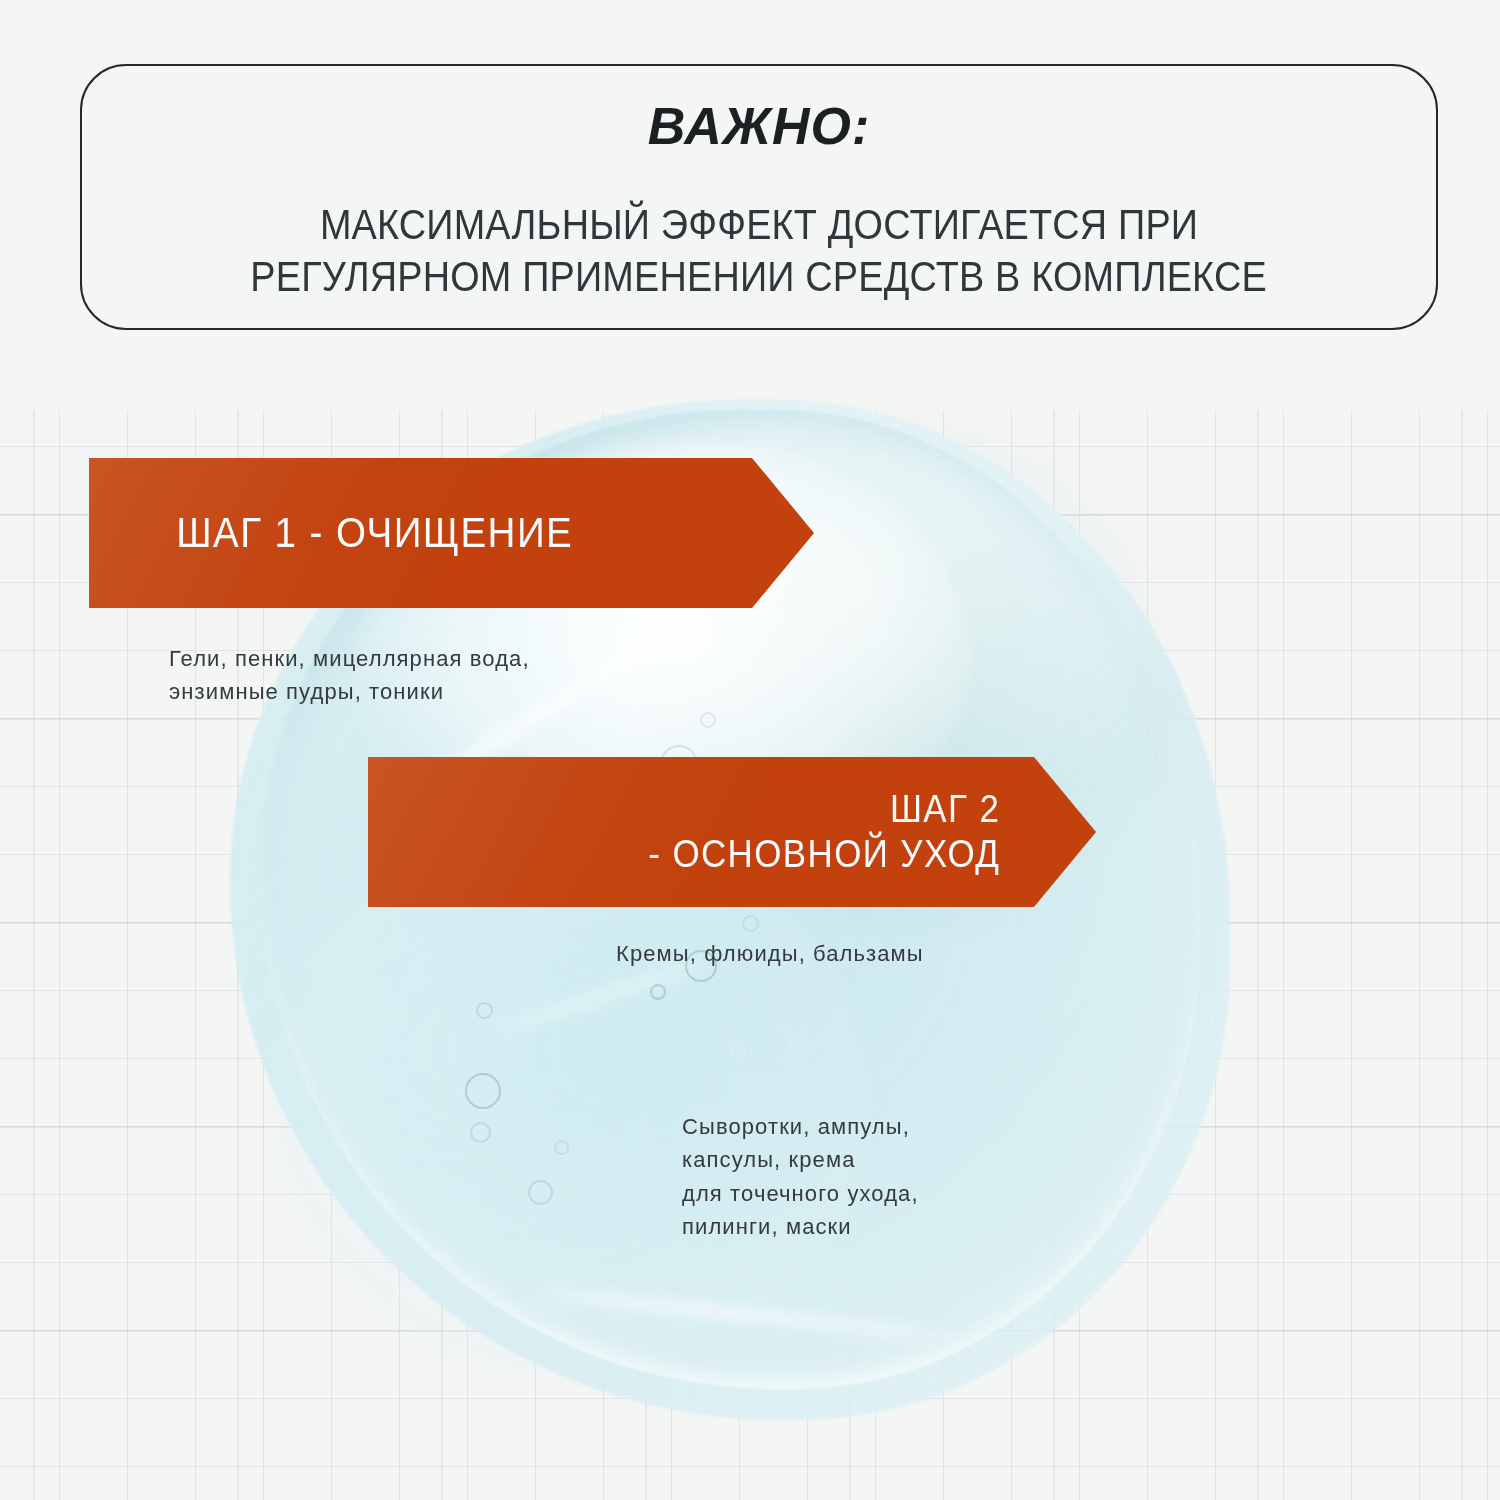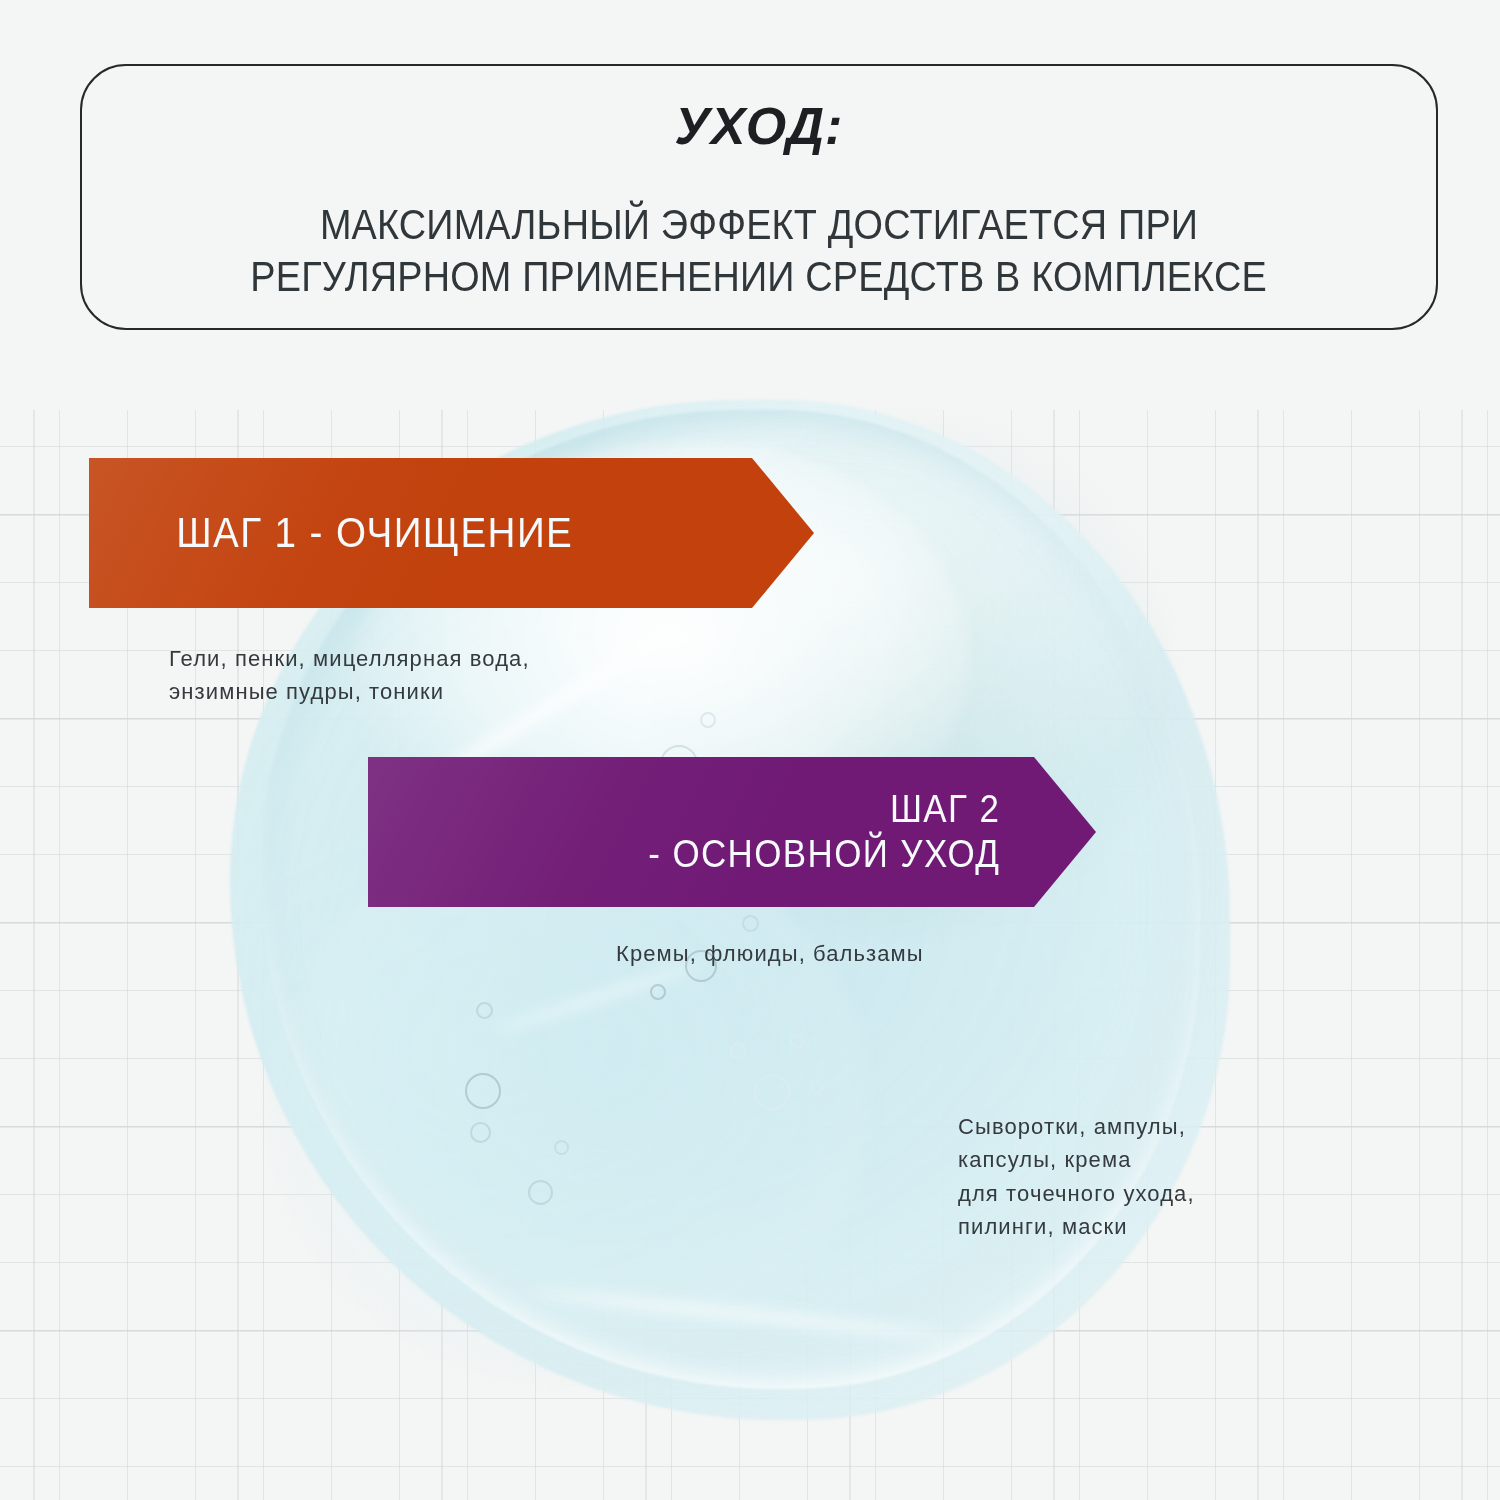--- a/index.html
+++ b/index.html
@@ -195,36 +195,36 @@
     background: #c2410c;
     padding-left: 70px;
     justify-content: flex-start;
   }
   #step-1 .arrow-label { font-size: 42px; }
   #step-1 .desc { margin-left: 80px; margin-top: 34px; }
 
   #step-2 { left: 368px; top: 757px; }
   #step-2 .arrow {
     width: 728px; height: 150px;
-    background: #701a75;
+    background: #c2410c;
     padding-right: 80px;
     justify-content: flex-end;
   }
   #step-2 .arrow-label { font-size: 38px; text-align: right; }
   #step-2 .desc { margin-left: 248px; margin-top: 30px; }
 
   #step-3 { left: 682px; top: 1062px; }
   #step-3 .arrow {
     width: 738px; height: 151px;
     background: #4e88b8;
     padding-right: 86px;
     justify-content: flex-end;
   }
   #step-3 .arrow-label { font-size: 37px; text-align: right; }
-  #step-3 .desc { margin-left: 276px; margin-top: 48px; }
+  #step-3 .desc { margin-top: 48px; }
 
   .desc {
     font-size: 22px;
     color: #343a3e;
     letter-spacing: 1.1px;
     line-height: 1.52;
     white-space: pre-line;
   }
 </style>
 </head>
@@ -261,21 +261,21 @@
     <div class="bubble pale" style="left:32.4%; top:72.5%; width:11px;  height:11px;"></div>
     <div class="bubble soft" style="left:29.8%; top:76.5%; width:21px;  height:21px;"></div>
     <div class="bubble onarrow" style="left:50.0%; top:63.0%; width:12px; height:12px;"></div>
     <div class="bubble onarrow" style="left:52.4%; top:66.1%; width:32px; height:32px;"></div>
     <div class="bubble onarrow" style="left:56.0%; top:62.2%; width:10px; height:10px;"></div>
     <div class="bubble onarrow" style="left:58.0%; top:66.8%; width:9px;  height:9px;"></div>
   </div>
 </div>
 
 <div id="header-box">
-  <div id="header-title">УХОД:</div>
+  <div id="header-title">ВАЖНО:</div>
   <div class="header-line">МАКСИМАЛЬНЫЙ ЭФФЕКТ ДОСТИГАЕТСЯ ПРИ</div>
   <div class="header-line">РЕГУЛЯРНОМ ПРИМЕНЕНИИ СРЕДСТВ В КОМПЛЕКСЕ</div>
 </div>
 
 <div class="step" id="step-1">
   <div class="arrow">
     <div class="arrow-gloss"></div>
     <div class="arrow-label">ШАГ 1 - ОЧИЩЕНИЕ</div>
   </div>
   <div class="desc">Гели, пенки, мицеллярная вода,

